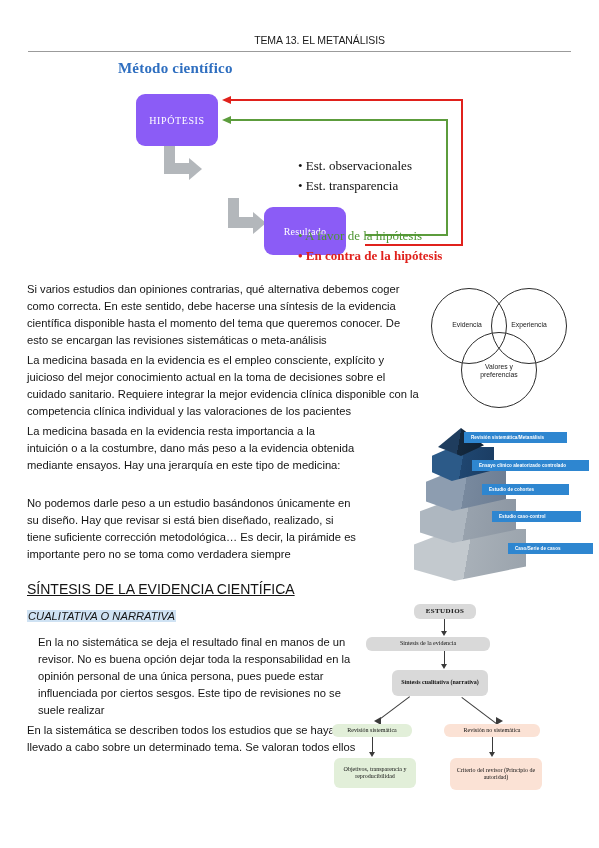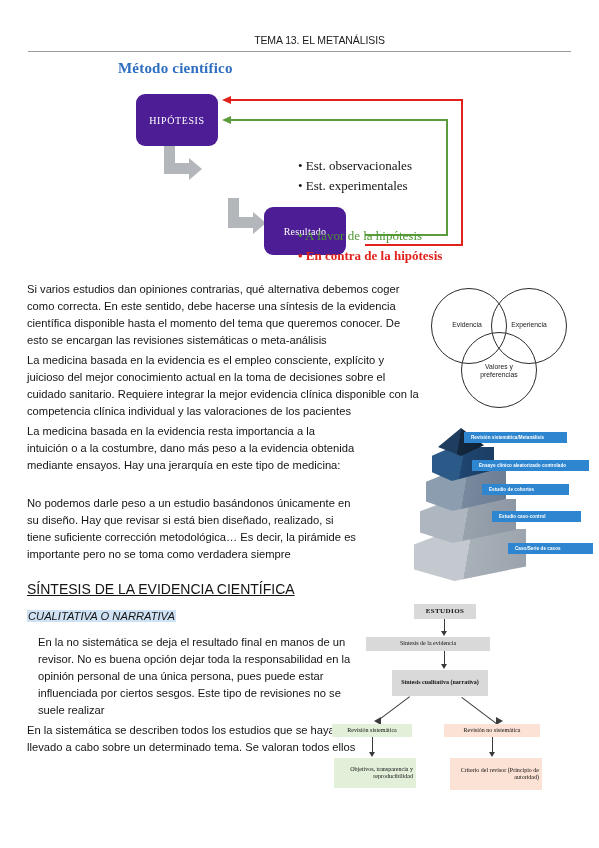--- a/index.html
+++ b/index.html
@@ -10,21 +10,21 @@
   .page-header{position:absolute;left:0;top:30px;width:599px;text-align:center;padding-left:20px;}
   .page-header .htxt{font-size:10.5px;letter-spacing:-0.1px;color:#1a1a1a;}
   .header-rule{position:absolute;left:28px;top:51px;width:543px;height:1px;
                background:#9b9b9b;}
 
   .doc-title{position:absolute;left:118px;top:60px;font-family:"Liberation Serif",serif;
              font-weight:bold;font-size:15px;color:#2f6fc0;letter-spacing:0.2px;}
 
   
   #sci-method{position:absolute;left:112px;top:86px;width:380px;height:186px;}
-  .nodebox{position:absolute;background:#4c1d95;border-radius:9px;color:#fff;
+  .nodebox{position:absolute;background:#8b5cf6;border-radius:9px;color:#fff;
            font-family:"Liberation Serif",serif;display:flex;align-items:center;
            justify-content:center;text-align:center;line-height:1.1;}
   #n-hip{left:24px;top:8px;width:82px;height:52px;font-size:10px;letter-spacing:0.6px;}
   #n-eval{left:88px;top:62px;width:82px;height:52px;font-size:9.5px;letter-spacing:0.4px;}
   #n-res{left:152px;top:121px;width:82px;height:48px;font-size:10px;letter-spacing:0.3px;}
 
   .gray-arrow{position:absolute;}
   .gray-arrow .stem{position:absolute;background:#b3b7bb;}
   .gray-arrow .head{position:absolute;width:0;height:0;
         border-top:11px solid transparent;border-bottom:11px solid transparent;
@@ -70,23 +70,23 @@
   #pyramid{position:absolute;left:414px;top:425px;width:185px;height:160px;}
   .tier{position:absolute;}
   .banner{position:absolute;height:11px;display:flex;align-items:center;
           padding-left:7px;color:#ffffff;font-size:4.6px;font-weight:bold;
           letter-spacing:0.05px;white-space:nowrap;}
   .banner::after{content:"";position:absolute;right:-7px;top:0;width:0;height:0;
           border-top:5.5px solid transparent;border-bottom:5.5px solid transparent;}
 
   
   #flow{position:absolute;left:332px;top:604px;width:267px;height:180px;}
-  .fbox{position:absolute;font-family:"Liberation Serif",serif;text-align:right;
+  .fbox{position:absolute;font-family:"Liberation Serif",serif;text-align:center;
         display:flex;align-items:center;justify-content:center;line-height:1.18;
-        color:#111;font-size:6px;}
+        color:#111;font-size:6px;border-radius:6px;}
   .fbox.bold{font-weight:bold;}
   .vline{position:absolute;background:#3a3a3a;width:1px;}
   .vcap{position:absolute;width:0;height:0;border-left:3px solid transparent;
         border-right:3px solid transparent;border-top:5px solid #3a3a3a;}
   .diag{position:absolute;height:1px;background:#3a3a3a;transform-origin:0 0;}
   .dcap{position:absolute;width:0;height:0;}
 </style>
 </head>
 <body>
 
@@ -122,21 +122,21 @@
     <div class="seg" style="left:334px;top:33px;width:2px;height:117px;"></div>
     <div class="seg" style="left:118px;top:33px;width:218px;height:2px;"></div>
     <div class="arrowhead-l" style="left:110px;top:29.5px;border-right:9px solid #5c9c3c;"></div>
   </div>
 
   <div class="nodebox" id="n-hip">HIPÓTESIS</div>
   <div class="nodebox" id="n-res">Resultado</div>
 
   <div class="bullets" id="b-eval">
     <div>• <span>Est. observacionales</span></div>
-    <div>• <span>Est. experimentales</span></div>
+    <div>• <span>Est. transparencia</span></div>
   </div>
   <div class="bullets" id="b-res">
     <div class="fav">• <span>A favor de la hipótesis</span></div>
     <div class="con">• <span>En contra de la hipótesis</span></div>
   </div>
 </div>
 
 <div class="para" id="p1">Si varios estudios dan opiniones contrarias, qué alternativa debemos coger como correcta. En este sentido, debe hacerse una síntesis de la evidencia científica disponible hasta el momento del tema que queremos conocer. De esto se encargan las revisiones sistemáticas o meta-análisis</div>
 <div class="para" id="p2">La medicina basada en la evidencia es el empleo consciente, explícito y juicioso del mejor conocimiento actual en la toma de decisiones sobre el cuidado sanitario. Requiere integrar la mejor evidencia clínica disponible con la competencia clínica individual y las valoraciones de los pacientes</div>
 <div class="para" id="p3">La medicina basada en la evidencia resta importancia a la intuición o a la costumbre, dano más peso a la evidencia obtenida mediante ensayos. Hay una jerarquía en este tipo de medicina:</div>

